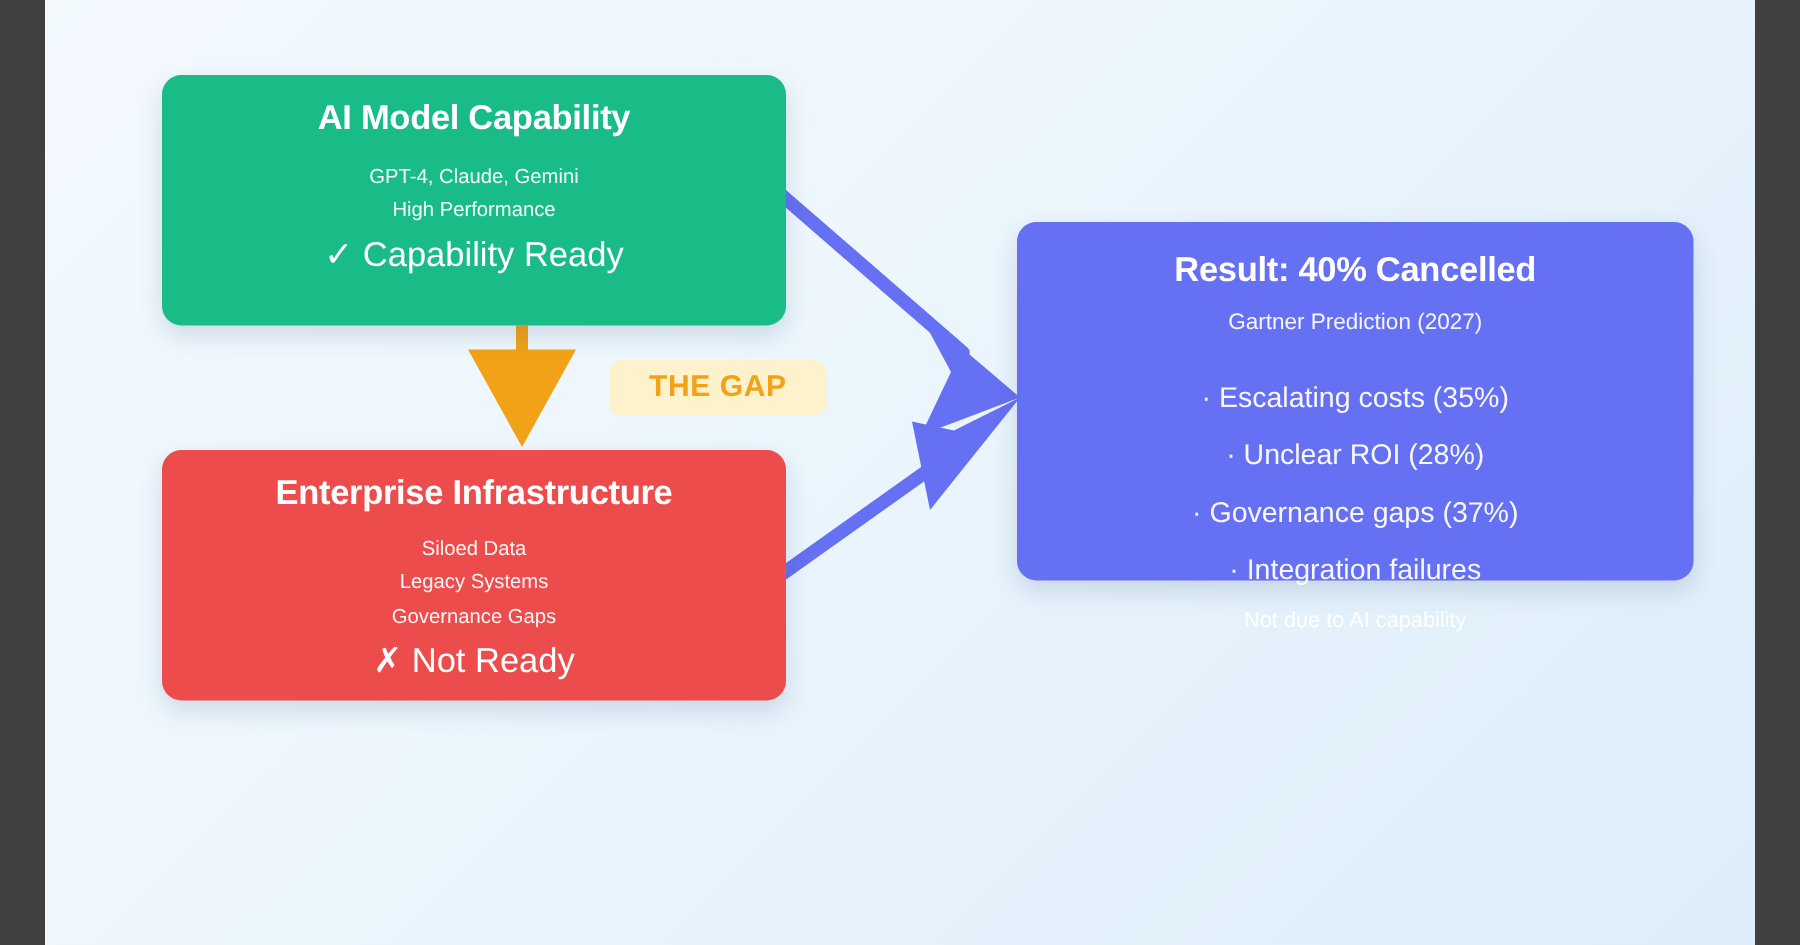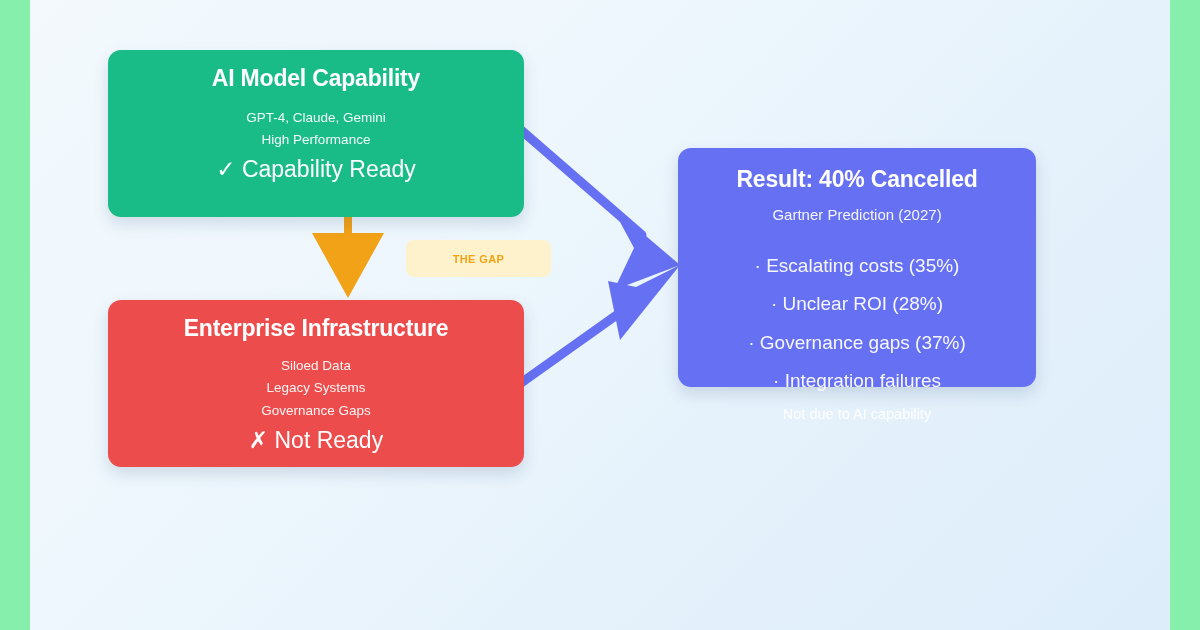--- a/index.html
+++ b/index.html
@@ -10,21 +10,21 @@
     height: 630px;
     background: #ffffff;
     font-family: "Liberation Sans", sans-serif;
     overflow: hidden;
   }
 
   #stage {
     position: relative;
     width: 1200px;
     height: 630px;
-    background: #86efac;
+    background: #404040;
   }
 
   
   #canvas {
     position: absolute;
     left: 30px;
     top: 0px;
     width: 1140px;
     height: 630px;
     background: linear-gradient(135deg, #f3f9fd 0%, #eef7fd 35%, #e4f1fb 70%, #ddedfa 100%);
@@ -80,21 +80,21 @@
     width: 416px;
     height: 167px;
     background: #ed4c4c;
   }
   #node-infrastructure .node-title { margin-bottom: 12px; }
 
   
   #node-result {
     left: 648px;
     top: 148px;
-    width: 358px;
+    width: 451px;
     height: 239px;
     background: #6670f2;
     padding-top: 17px;
   }
   #node-result .node-title {
     font-size: 23px;
     margin-bottom: 10px;
   }
   #node-result .subtitle {
     font-size: 15px;
@@ -118,21 +118,21 @@
     position: absolute;
     left: 376px;
     top: 240px;
     width: 145px;
     height: 37px;
     background: #fdf2cc;
     border-radius: 8px;
     display: flex;
     align-items: center;
     justify-content: center;
-    font-size: 11px;
+    font-size: 20px;
     font-weight: bold;
     letter-spacing: 0.4px;
     color: #f2a217;
   }
 
   
   #connectors {
     position: absolute;
     left: 0;
     top: 0;

